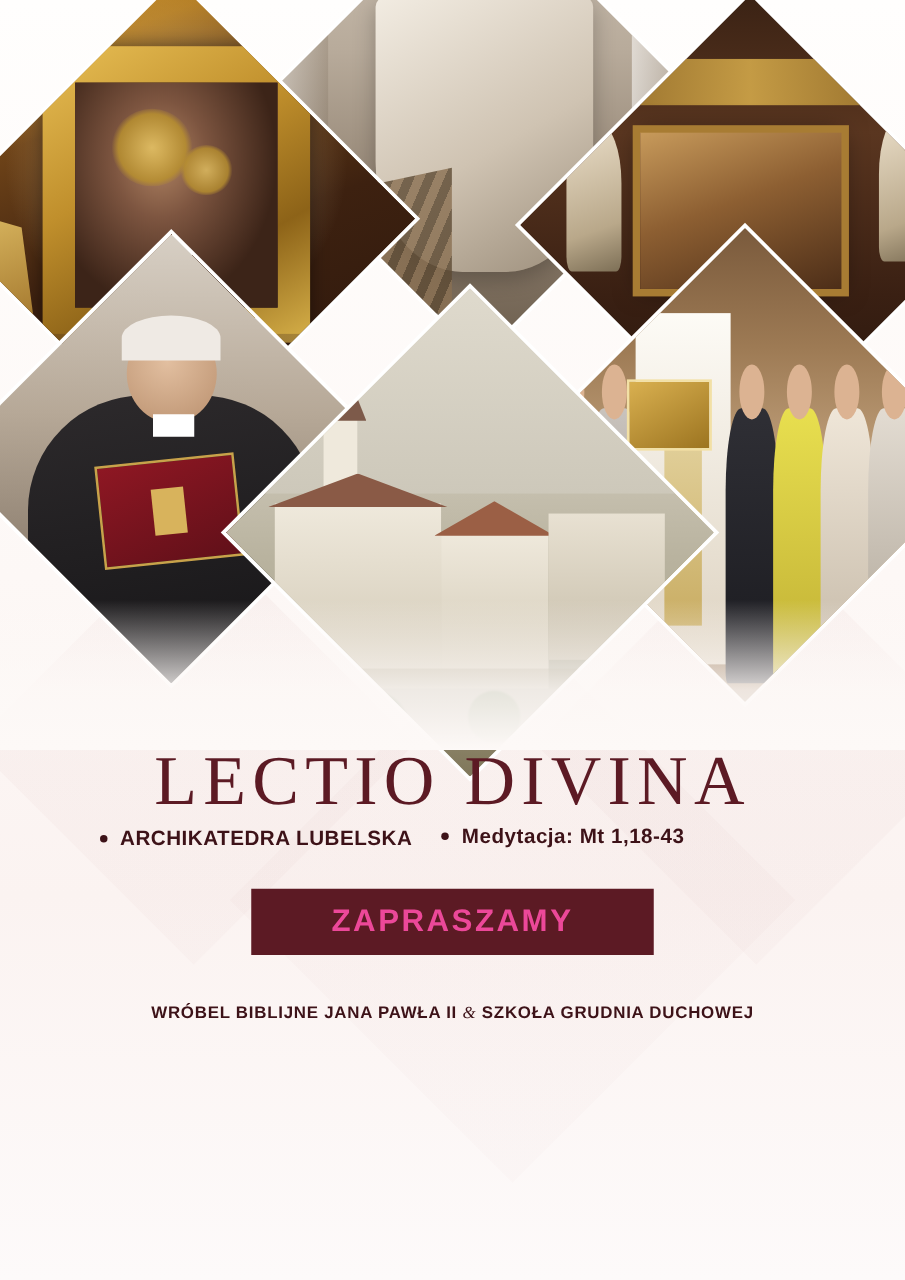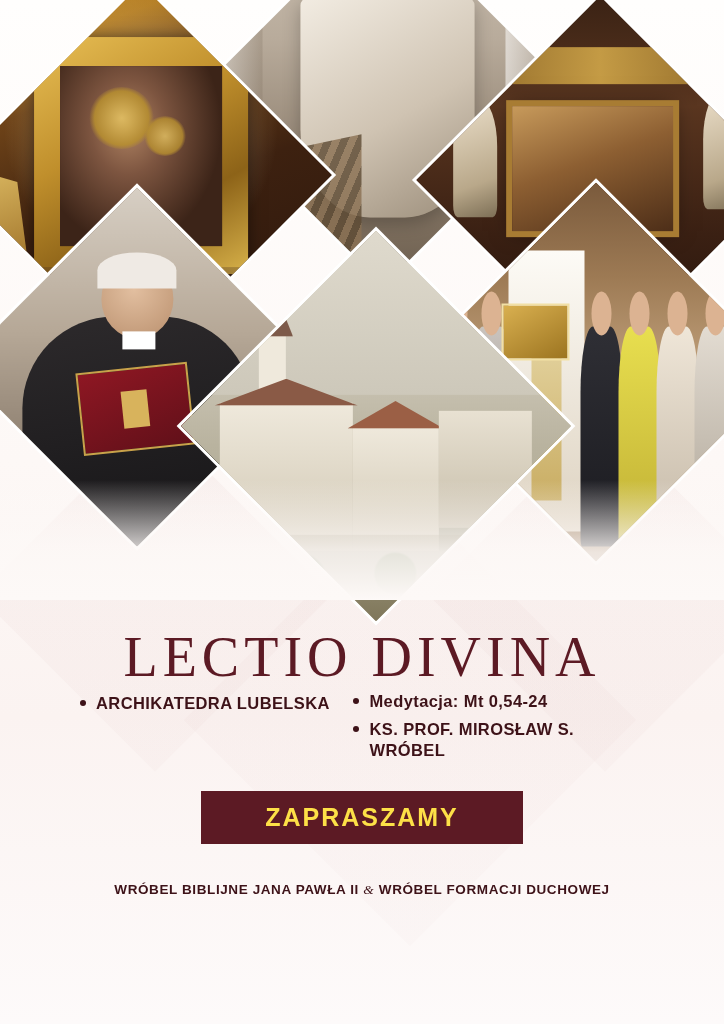--- a/index.html
+++ b/index.html
@@ -372,21 +372,21 @@
     width: 100%;
     height: 120px;
     background: linear-gradient(180deg, rgba(253,250,248,0) 0%, rgba(253,249,247,.85) 60%, #fdf9f7 100%);
     pointer-events: none;
   }
 
   
   .content {
     position: absolute;
     left: 0;
-    top: 600px;
+    top: 568px;
     width: 724px;
   }
 
   .title {
     text-align: center;
     font-family: "Liberation Serif", serif;
     font-size: 56px;
     letter-spacing: 5px;
     color: #5c1a24;
     font-weight: 400;
@@ -455,21 +455,21 @@
     letter-spacing: .2px;
   }
 
   .cta-wrap {
     display: flex;
     justify-content: center;
     margin-top: 30px;
   }
   .cta {
     background: #5c1a24;
-    color: #fde047;
+    color: #ec4899;
     font-size: 25px;
     font-weight: 700;
     letter-spacing: 2px;
     padding: 12px 64px;
     border: none;
     cursor: pointer;
     font-family: "Liberation Sans", sans-serif;
     text-align: right;
   }
 
@@ -573,31 +573,30 @@
     <h1 class="title">LECTIO DIVINA</h1>
 
     <div class="details">
 
       <div class="col-left">
         <div class="bullet">ARCHIKATEDRA LUBELSKA</div>
       </div>
 
       <div class="col-right">
         <div>
-          <div class="bullet">Medytacja: Mt 0,54-24</div>
+          <div class="bullet">Medytacja: Mt 1,18-43</div>
         </div>
-        <div class="bullet">KS. PROF. MIROSŁAW S. WRÓBEL</div>
       </div>
 
     </div>
 
     <div class="cta-wrap">
       <button class="cta">ZAPRASZAMY</button>
     </div>
 
     <div class="footer">
       <span>WRÓBEL BIBLIJNE JANA PAWŁA II</span>
       <span class="amp">&amp;</span>
-      <span>WRÓBEL FORMACJI DUCHOWEJ</span>
+      <span>SZKOŁA GRUDNIA DUCHOWEJ</span>
     </div>
 
   </div>
 </div>
 
 </body></html>

